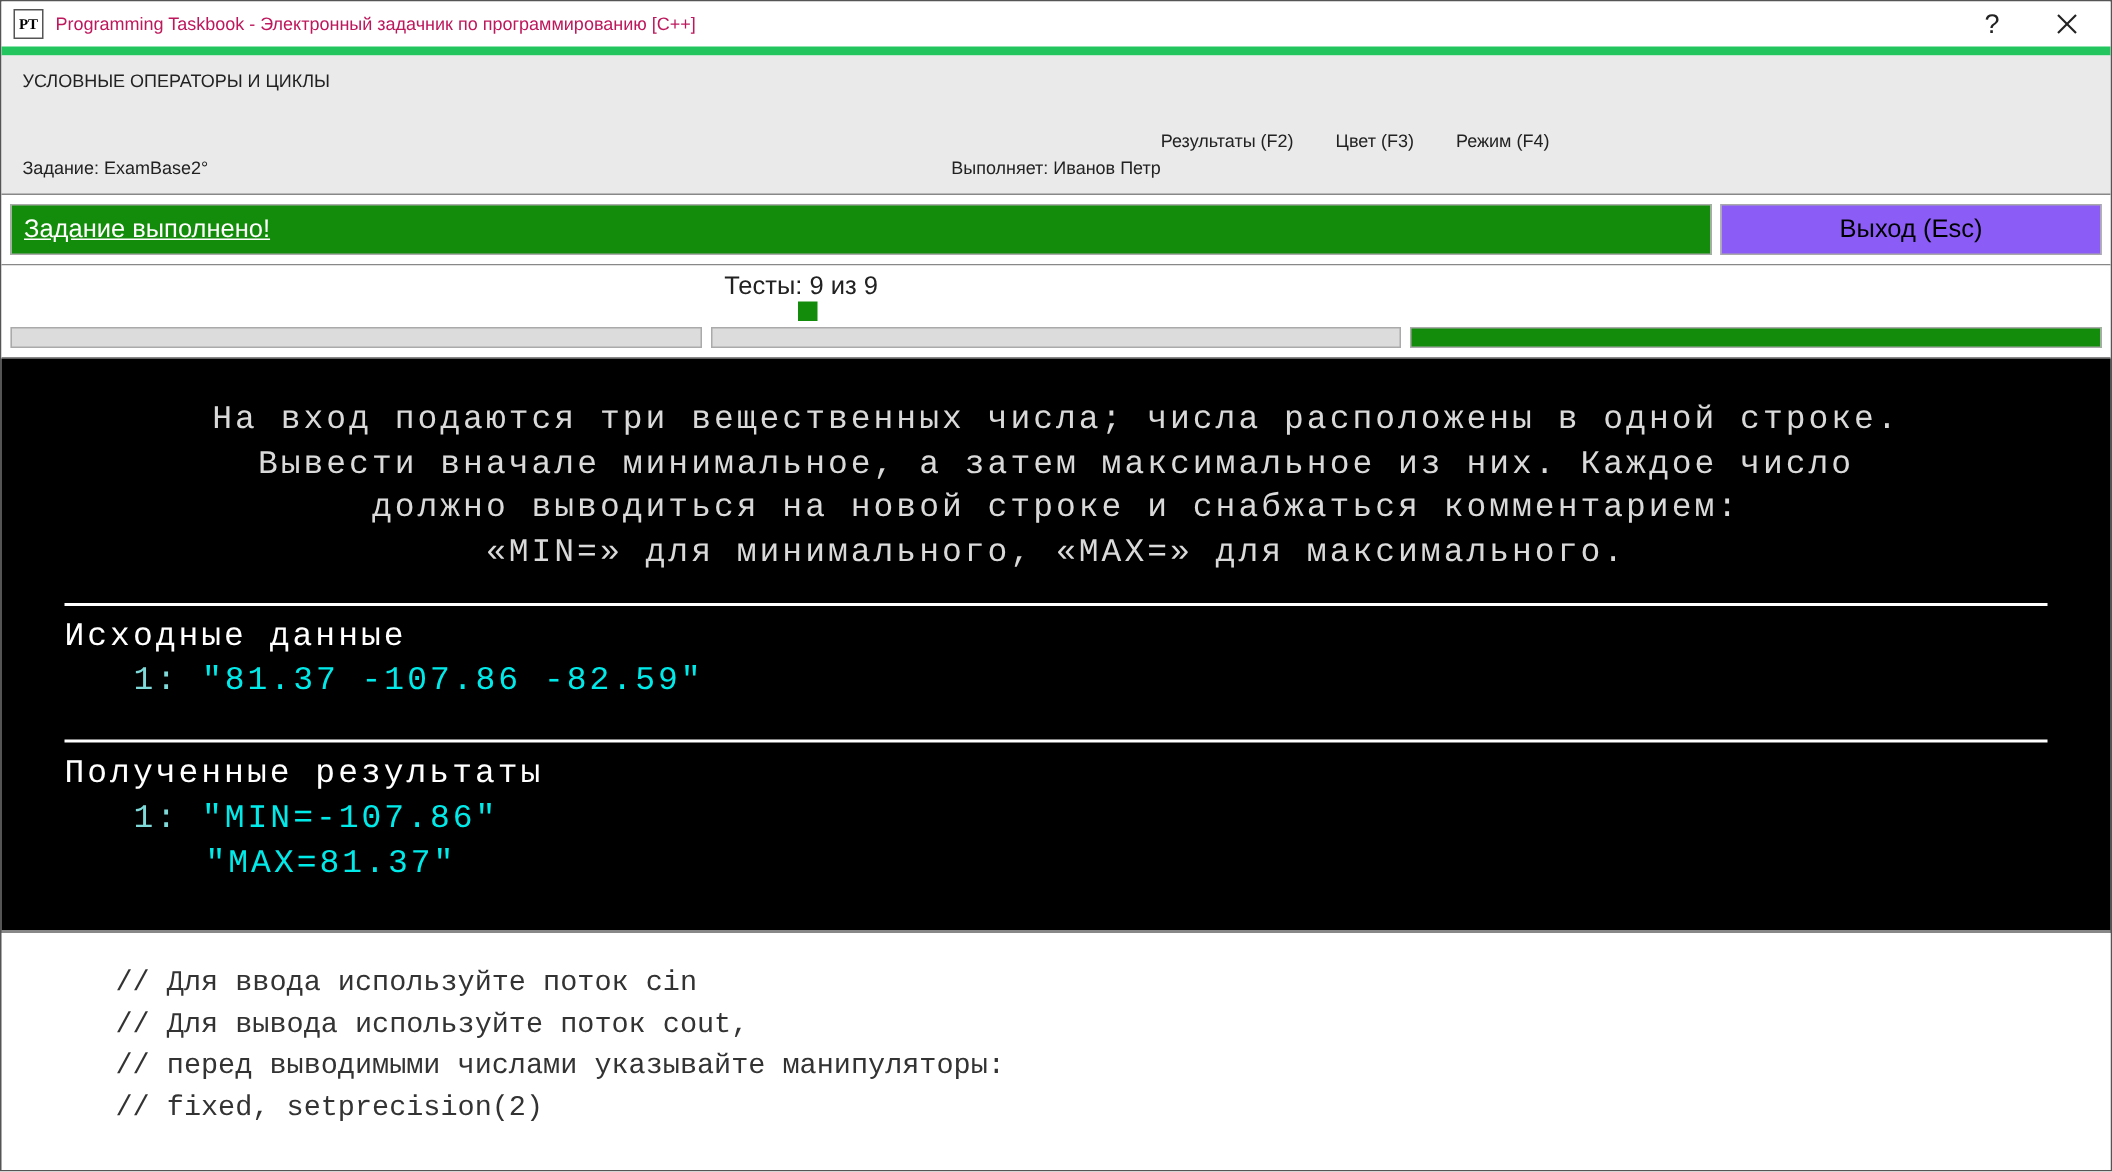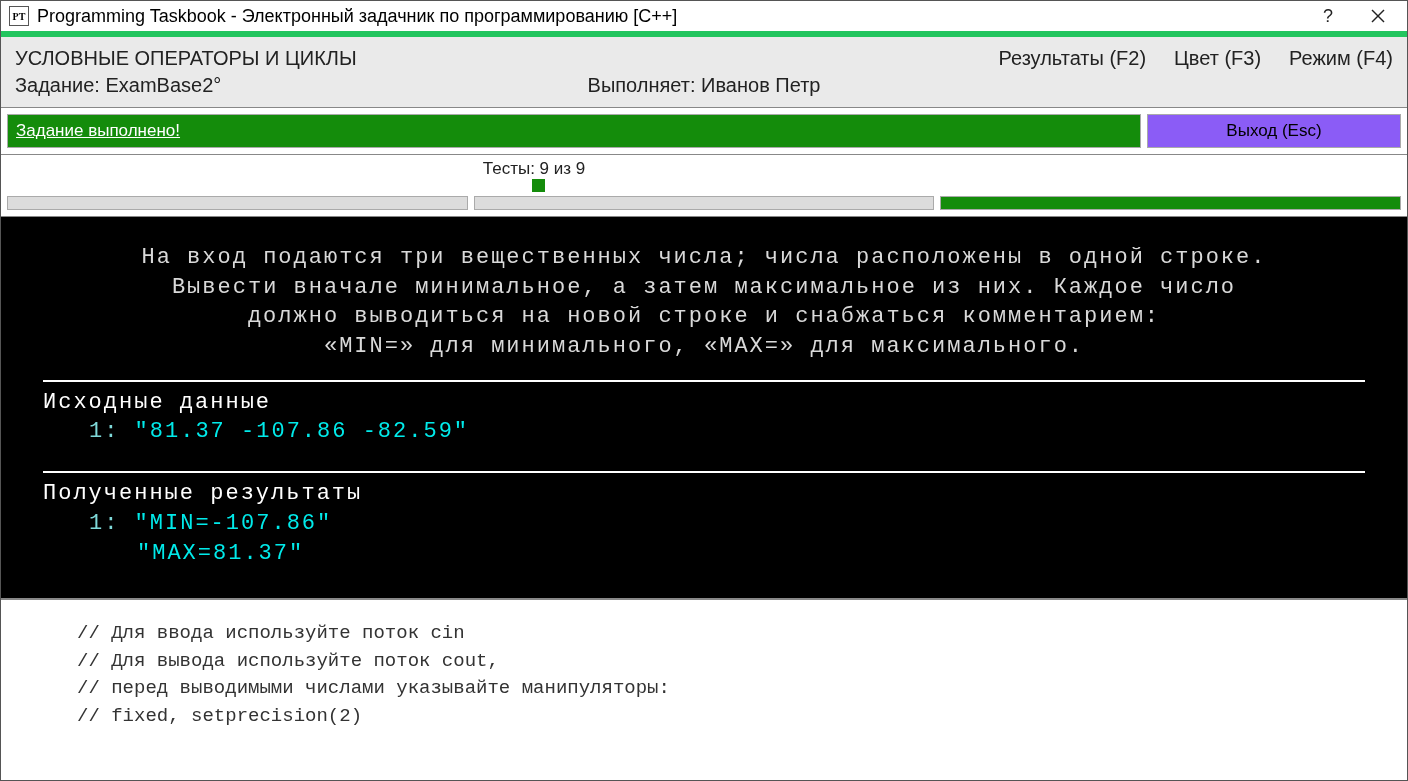--- a/index.html
+++ b/index.html
@@ -34,22 +34,22 @@
   align-items: center;
   justify-content: center;
   font-size: 10px;
   font-weight: bold;
   font-family: "Times New Roman", serif;
   margin-right: 8px;
   background: #fff;
 }
 .titlebar-title {
   flex: 1;
-  font-size: 18px;
-  color: #000000;
+  font-size: 12px;
+  color: #be185d;
 }
 .titlebar-controls {
   display: flex;
   align-items: center;
 }
 .titlebar-btn {
   width: 50px;
   height: 32px;
   display: flex;
   align-items: center;
@@ -60,25 +60,25 @@
 }
 .titlebar-btn.close { font-size: 16px; }
 .header-panel {
   background: #eaeaea;
   border-bottom: 1px solid #888;
   padding: 10px 14px 10px 14px;
   display: grid;
   grid-template-columns: 1fr auto 1fr;
   row-gap: 4px;
   align-items: start;
-  font-size: 20px;
+  font-size: 12px;
   color: #222;
 }
 .header-left { grid-column: 1; }
-.header-right { grid-column: 3; text-align: right; display: flex; justify-content: flex-end; gap: 28px; }
+.header-right { grid-column: 3; text-align: right; display: flex; justify-content: flex-start; gap: 28px; margin-top: 40px; }
 .header-row2-left { grid-column: 1; }
 .header-row2-mid { grid-column: 2; text-align: center; white-space: nowrap; }
 .status-row {
   display: flex;
   align-items: stretch;
   background: #fff;
   border-bottom: 1px solid #888;
   padding: 6px;
   gap: 6px;
 }

